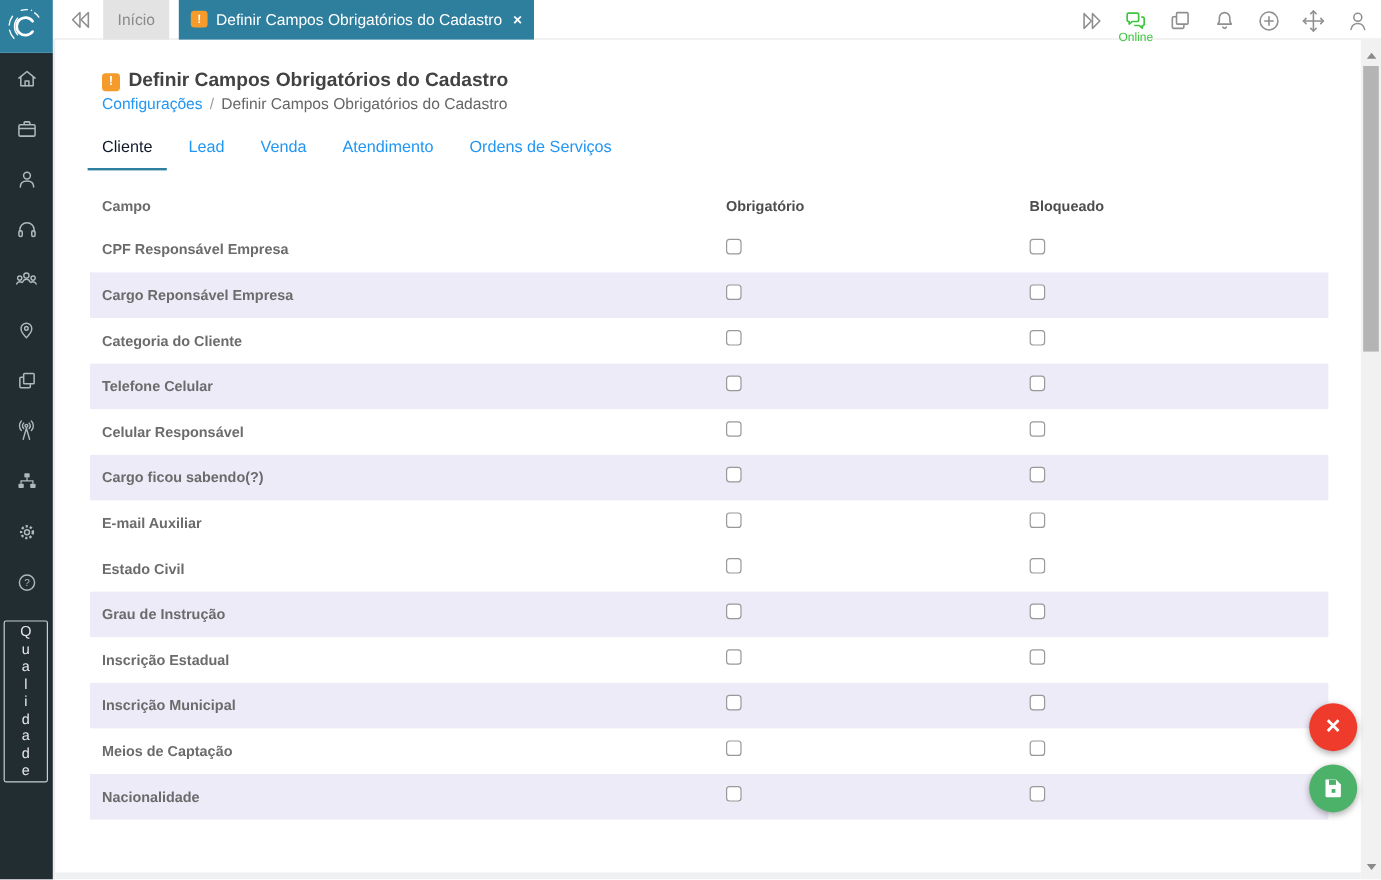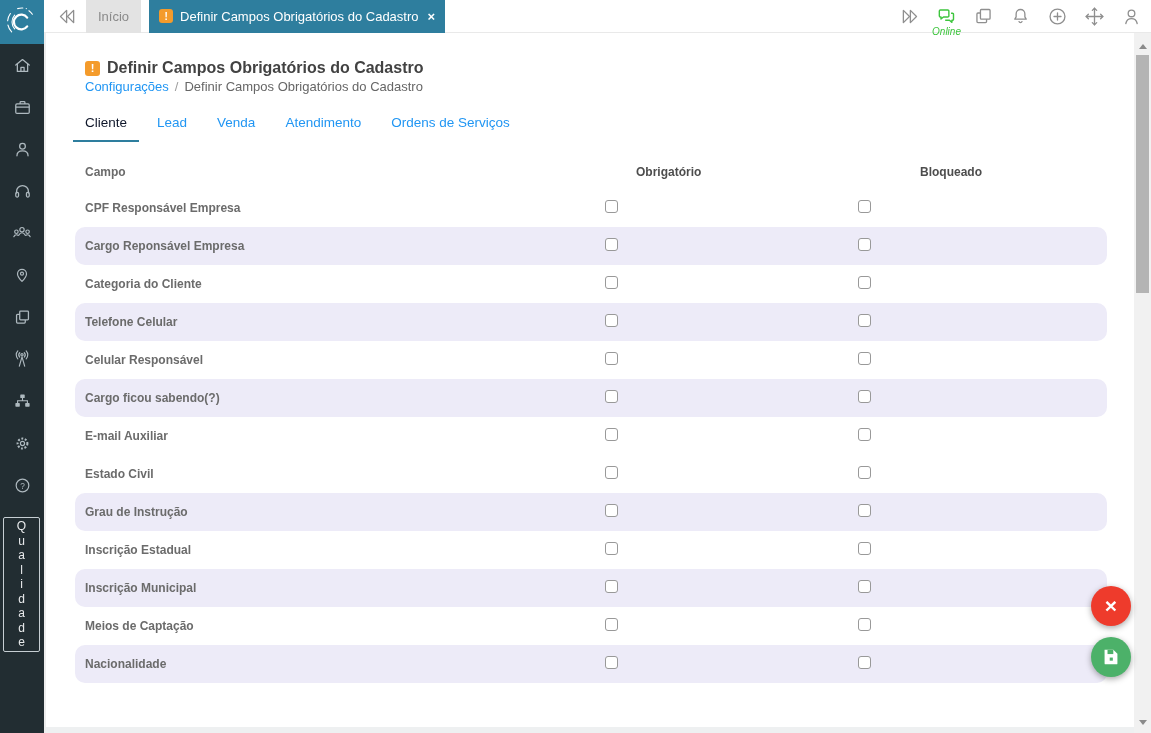--- a/index.html
+++ b/index.html
@@ -20,45 +20,45 @@
   .vertical-tab{position:absolute;left:3px;top:473px;width:37px;height:135px;border:1px solid #c6ced3;border-radius:2px;display:flex;flex-direction:column;align-items:center;justify-content:center;color:#e8eaec;font-size:12px;line-height:14.5px;cursor:pointer;}
 
   
   .topbar{position:absolute;left:44px;top:0;right:0;height:33px;background:#fff;border-bottom:1px solid #e9e9e9;display:flex;align-items:center;z-index:25;}
   .rewind-btn{margin-left:13px;color:#8f8f8f;display:flex;align-items:center;cursor:pointer;}
   .tab-inactive{margin-left:8px;height:33px;padding:0 12px;background:var(--inactive-tab-bg);color:#8a8a8a;font-size:13px;display:flex;align-items:center;cursor:pointer;}
   .tab-active{margin-left:8px;height:33px;padding:0 10px;background:var(--accent);color:#fff;font-size:13px;display:flex;align-items:center;gap:7px;cursor:pointer;}
   .warn-ico{display:inline-flex;align-items:center;justify-content:center;width:14px;height:14px;border-radius:3px;background:var(--warning-orange);color:#fff;font-size:10px;font-weight:bold;flex:0 0 auto;}
   .tab-close{color:#fff;font-size:13px;font-weight:bold;margin-left:2px;cursor:pointer;line-height:1;}
   .topbar-icons{position:absolute;right:8px;top:0;height:33px;display:flex;align-items:center;gap:14px;}
-  .tb-ico{width:23px;height:23px;display:flex;align-items:center;justify-content:center;color:#8f8f8f;cursor:pointer;position:relative;font-style:italic;}
+  .tb-ico{width:23px;height:23px;display:flex;align-items:flex-end;justify-content:center;color:#8f8f8f;cursor:pointer;position:relative;}
   .tb-ico.green{color:var(--online-green);}
   .online-lbl{position:absolute;top:21px;left:50%;transform:translateX(-50%);font-size:10px;color:var(--online-green);white-space:nowrap;}
 
   
   .main{position:absolute;left:44px;top:33px;right:17px;bottom:0;background:#fff;border-left:2px solid #ededed;overflow:hidden;}
   .main::after{content:"";position:absolute;left:0;right:0;bottom:0;height:6px;background:#eef0f1;}
   .page{padding:26px 0 0 29px;}
   .title-row{display:flex;align-items:center;gap:7px;margin-left:10px;}
   .warn-ico.big{width:15px;height:15px;font-size:11px;}
   .page-title{font-size:16px;font-weight:bold;color:#424242;}
   .breadcrumb{margin:2px 0 0 10px;font-size:13px;color:#666;display:flex;gap:6px;align-items:center;}
   .crumb-link{color:var(--link-blue);cursor:pointer;}
   .crumb-sep{color:#9e9e9e;}
   .page-tabs{display:flex;margin-top:12px;margin-left:-2px;}
   .ptab{padding:9px 12px 10px;font-size:13.5px;color:var(--link-blue);margin-right:6px;cursor:pointer;border-bottom:2px solid transparent;}
   .ptab.active{color:#0f172a;border-bottom:2px solid var(--accent);}
 
   
   .ftable{margin-top:13px;width:1032px;}
   .thead,.trow{display:grid;grid-template-columns:530px 253px 1fr;align-items:center;font-weight:bold;}
-  .thead{height:34px;font-size:12px;font-weight:bold;color:#4d4d4d;gap:31px;}
+  .thead{height:34px;font-size:12px;font-weight:bold;color:#4d4d4d;}
   .thead .tcell.label{padding-left:10px;}
   .trow{height:38px;}
-  .trow.alt{background:var(--row-alt);border-radius:10px;}
+  .trow.alt{background:var(--row-alt);}
   .tcell.label{padding-left:10px;font-size:12px;color:#6b6b6b;}
   .cb{display:inline-block;width:13px;height:13px;border:1.5px solid #999;border-radius:3px;background:#fff;cursor:pointer;}
 
   
   .fab{position:absolute;left:1091px;width:40px;height:40px;border-radius:50%;display:flex;align-items:center;justify-content:center;box-shadow:0 2px 6px rgba(0,0,0,.35);cursor:pointer;z-index:40;}
   .fab.cancel{top:586px;background:var(--cancel-red);color:#fff;font-size:21px;font-weight:bold;}
   .fab.save{top:637px;background:var(--save-green);}
 
   
   .scrollbar{position:absolute;right:0;top:33px;width:17px;bottom:0;background:#f1f1f1;z-index:35;}

